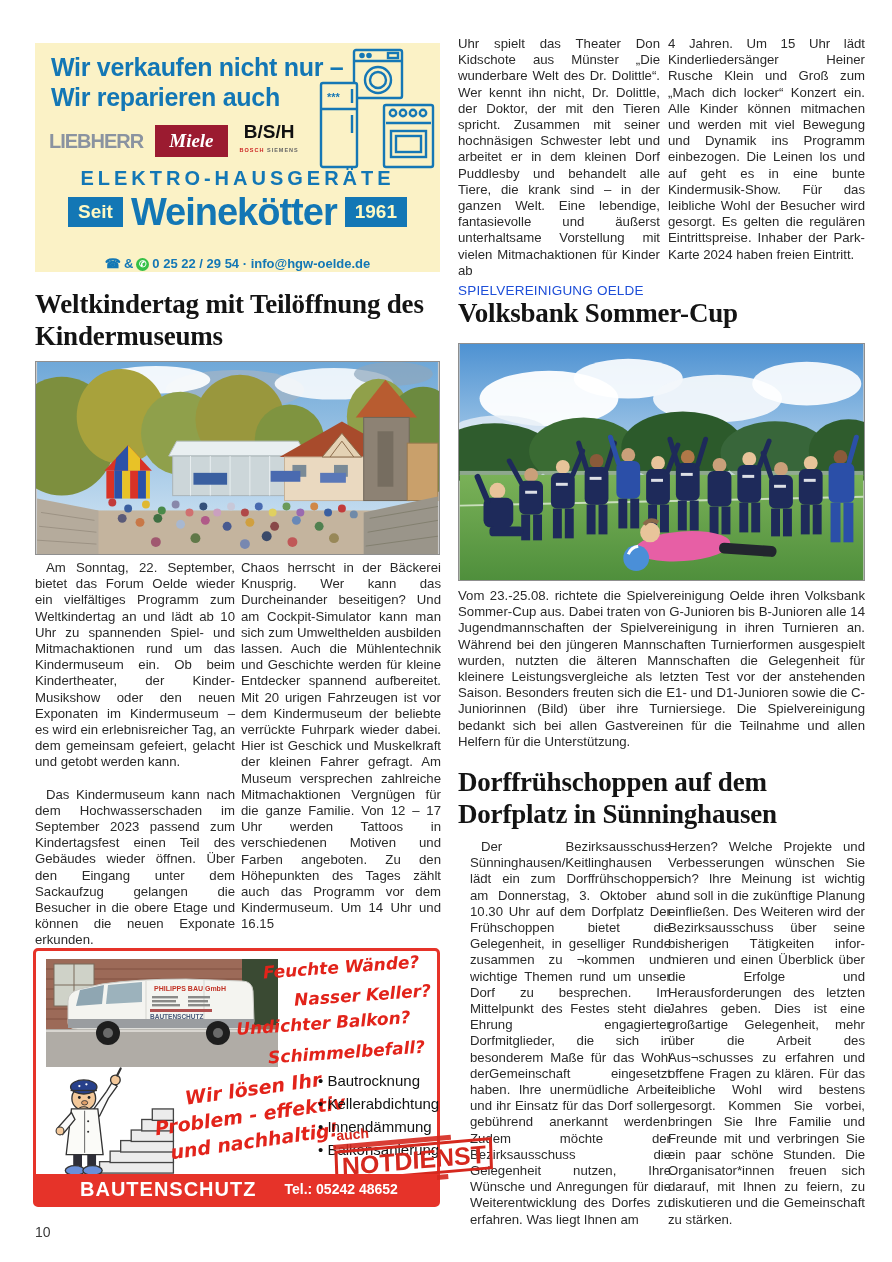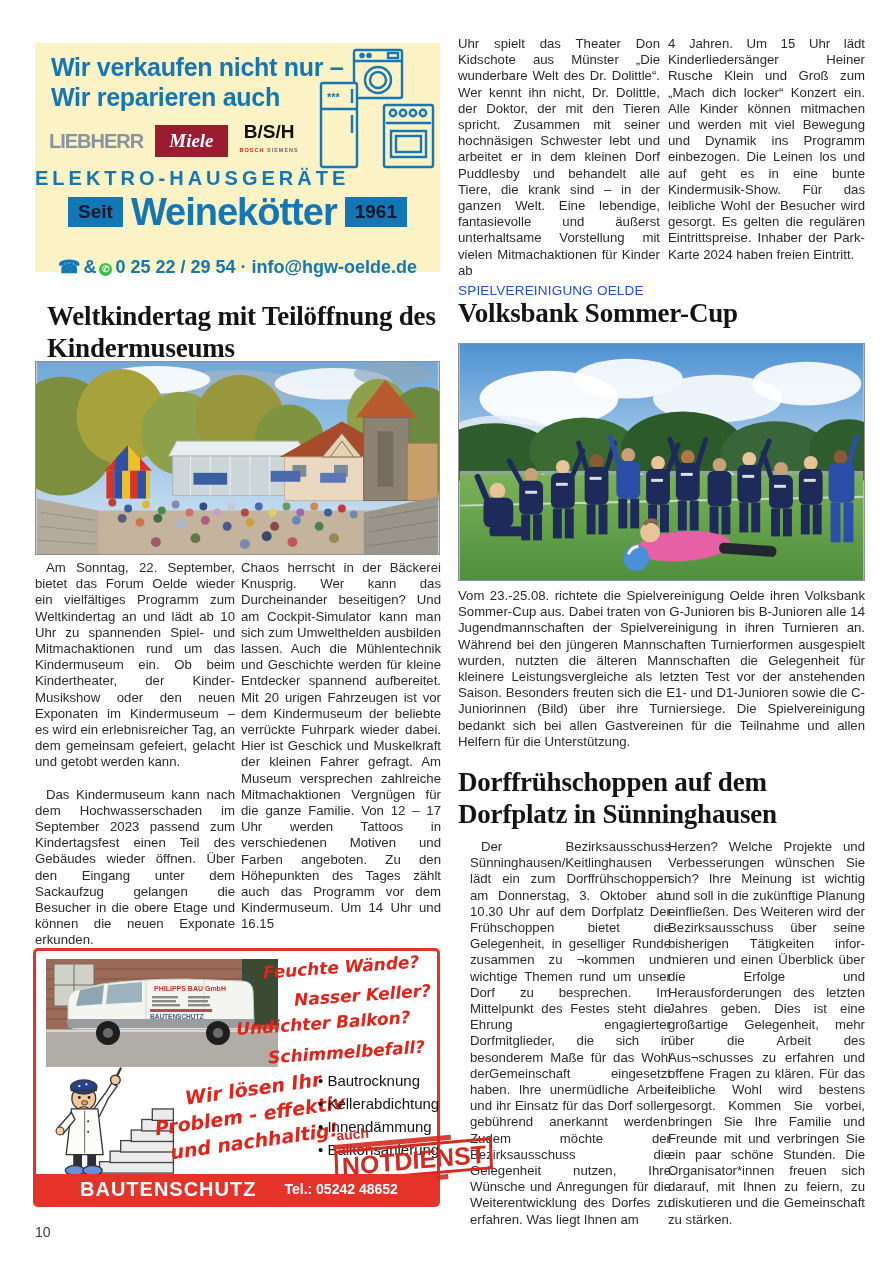--- a/index.html
+++ b/index.html
@@ -21,27 +21,27 @@
   
   .ad-wk{left:35px;top:43px;width:405px;height:229px;background:#fbf2c6;}
   .wk-head{left:16px;font-weight:bold;font-size:25px;color:#1377b5;letter-spacing:-0.3px;white-space:nowrap;}
   .wk-logos{left:14px;top:80px;display:flex;align-items:center;gap:12px;}
   .lg-liebherr{font-size:20px;font-weight:bold;color:#8a93a0;letter-spacing:-1px;}
   .lg-miele{background:#9b1b30;color:#fff;font-family:"Liberation Serif",serif;font-style:italic;
             font-weight:bold;font-size:19px;padding:5px 14px;}
   .lg-bsh{text-align:center;color:#111;font-size:19px;font-weight:600;line-height:18px;}
   .lg-bsh .subs{font-size:5.5px;letter-spacing:1px;color:#666;}
   .lg-bsh .subs .b{color:#c22;font-weight:bold;}
-  .wk-cat{left:0;top:124px;width:100%;color:#1377b5;font-size:20px;
+  .wk-cat{left:0;top:124px;width:100%;text-align:center;color:#1377b5;font-size:20px;
           font-weight:600;letter-spacing:4px;white-space:nowrap;}
   .wk-brandrow{left:0;top:150px;width:100%;display:flex;justify-content:center;align-items:center;gap:8px;}
-  .wk-box{background:#1377b5;color:#0f172a;font-weight:bold;font-size:19px;padding:4px 10px;}
+  .wk-box{background:#1377b5;color:#fef9c3;font-weight:bold;font-size:19px;padding:4px 10px;}
   .wk-brand{color:#1377b5;font-weight:bold;font-size:38px;letter-spacing:-1px;line-height:38px;}
   .wk-addr{left:0;top:196px;width:100%;text-align:center;color:#1377b5;font-size:13px;font-weight:600;}
-  .wk-contact{left:0;top:213px;width:100%;text-align:center;color:#1377b5;font-size:18px;font-weight:600;}
+  .wk-contact{left:0;top:213px;width:100%;text-align:center;color:#1377b5;font-size:13px;font-weight:600;}
   .wk-contact .phoneicon::before{content:"\260E";margin-right:3px;}
   .wa-icon{display:inline-block;width:13px;height:13px;border-radius:50%;background:#35c046;
            color:#fff;font-size:9px;line-height:13px;text-align:center;vertical-align:1px;margin:0 3px;}
   .wa-icon::before{content:"\2706";}
 
   
   .ad-bs{left:33px;top:948px;width:407px;height:259px;background:#fff;border:3px solid #e63329;
          border-radius:5px;box-sizing:border-box;}
   .bs-q{position:absolute;color:#e2231a;font-weight:bold;font-style:italic;font-size:17px;
         font-family:"DejaVu Sans",sans-serif;transform:rotate(-4deg);white-space:nowrap;}
@@ -126,21 +126,21 @@
     </div>
   </div>
 
   <div class="abs bodycol" style="left:458px;top:36px;width:202px;">
     <p class="noindent">Uhr spielt das Theater Don Kidschote aus Münster „Die wunderbare Welt des Dr. Dolittle“. Wer kennt ihn nicht, Dr. Dolittle, der Doktor, der mit den Tieren spricht. Zusammen mit seiner hochnäsigen Schwester lebt und arbeitet er in dem kleinen Dorf Puddlesby und behandelt alle Tiere, die krank sind – in der ganzen Welt. Eine lebendige, fantasievolle und äußerst unterhaltsame Vorstellung mit vielen Mitmachaktionen für Kinder ab</p>
   </div>
   <div class="abs bodycol" style="left:668px;top:36px;width:197px;">
     <p class="noindent">4 Jahren. Um 15 Uhr lädt Kinderliedersänger Heiner Rusche Klein und Groß zum „Mach dich locker“ Konzert ein. Alle Kinder können mitmachen und werden mit viel Bewegung und Dynamik ins Programm einbezogen. Die Leinen los und auf geht es in eine bunte Kindermusik-Show. Für das leibliche Wohl der Besucher wird gesorgt. Es gelten die regulären Eintrittspreise. Inhaber der Park-Karte 2024 haben freien Eintritt.</p>
   </div>
 
-  <h2 class="abs headline" style="left:35px;top:288px;width:412px;margin:12px;">Weltkindertag mit Teilöffnung des Kindermuseums</h2>
+  <h2 class="abs headline" style="left:35px;top:288px;width:412px;margin:0;">Weltkindertag mit Teilöffnung des Kindermuseums</h2>
 
   <svg class="abs photo" style="left:35px;top:361px;" width="405" height="194" viewBox="0 0 405 194">
     <defs>
       <linearGradient id="sky1" x1="0" y1="0" x2="0" y2="1">
         <stop offset="0" stop-color="#6fa8d8"></stop>
           <stop offset="1" stop-color="#d9e9f5"></stop>
       </linearGradient>
     </defs>
     <rect width="405" height="194" fill="url(#sky1)"></rect>
     <ellipse cx="200" cy="28" rx="70" ry="20" fill="#9fb4c8" opacity=".8"></ellipse>

